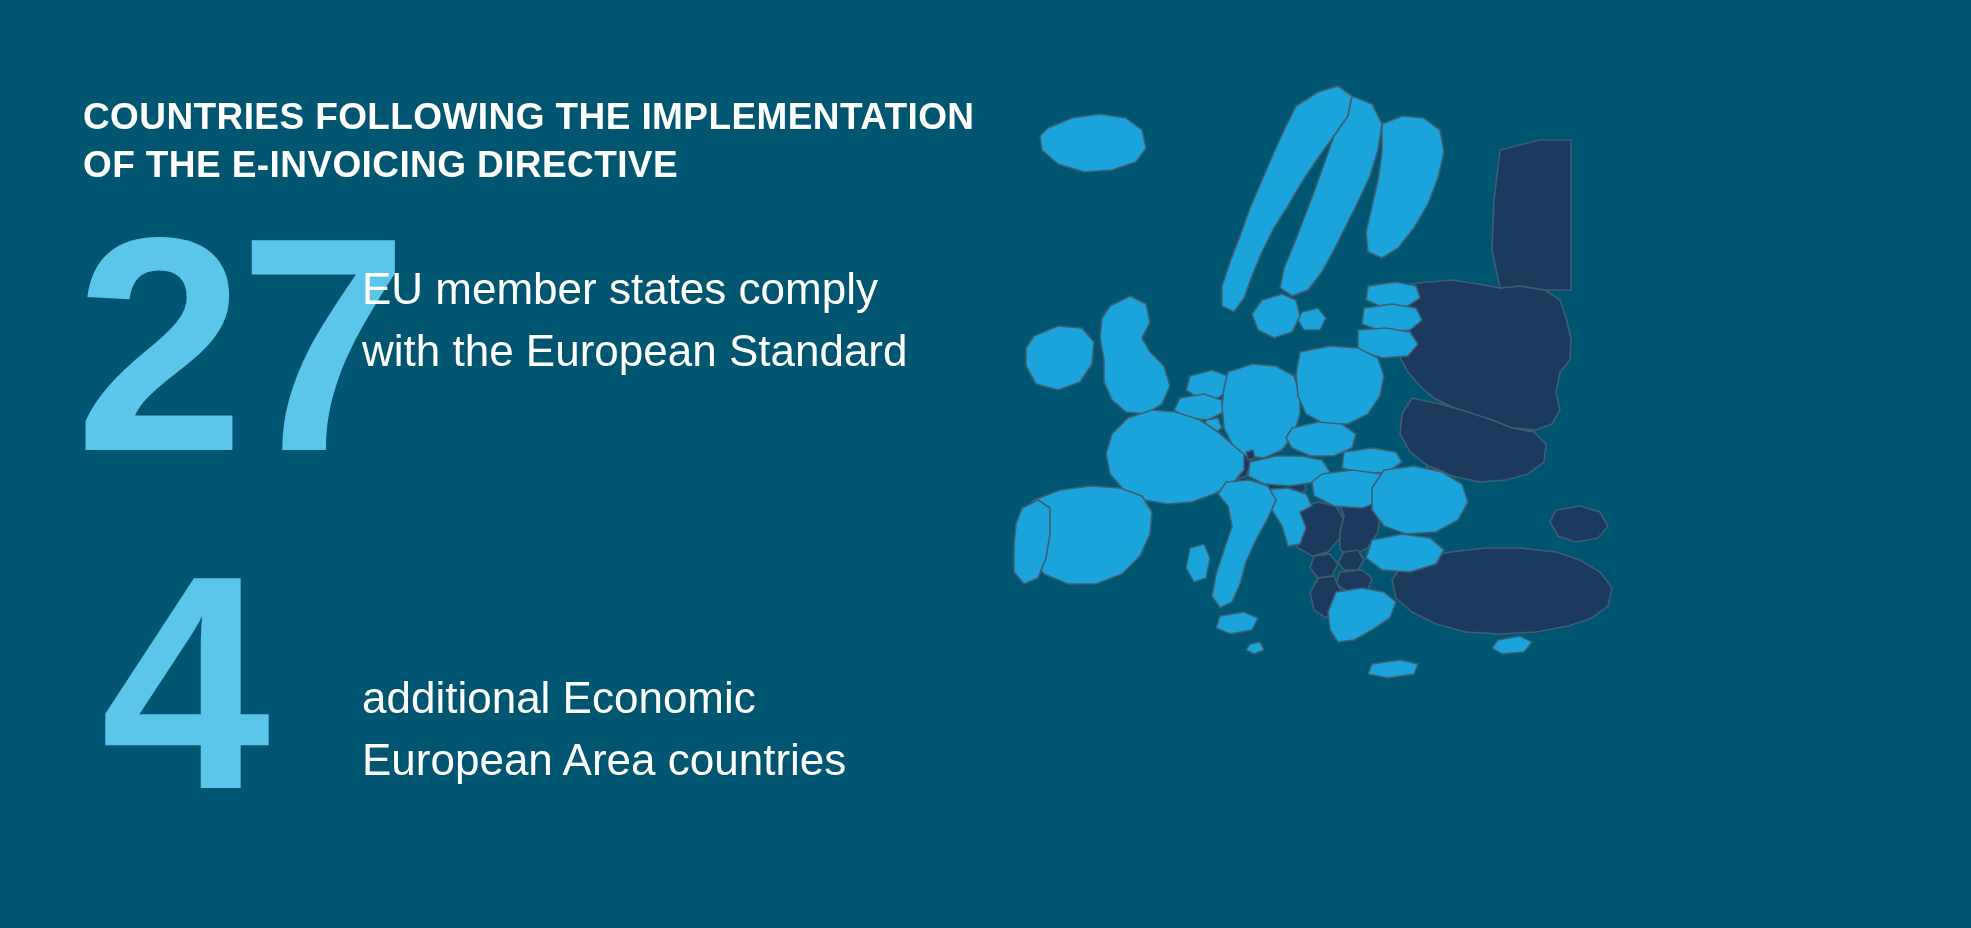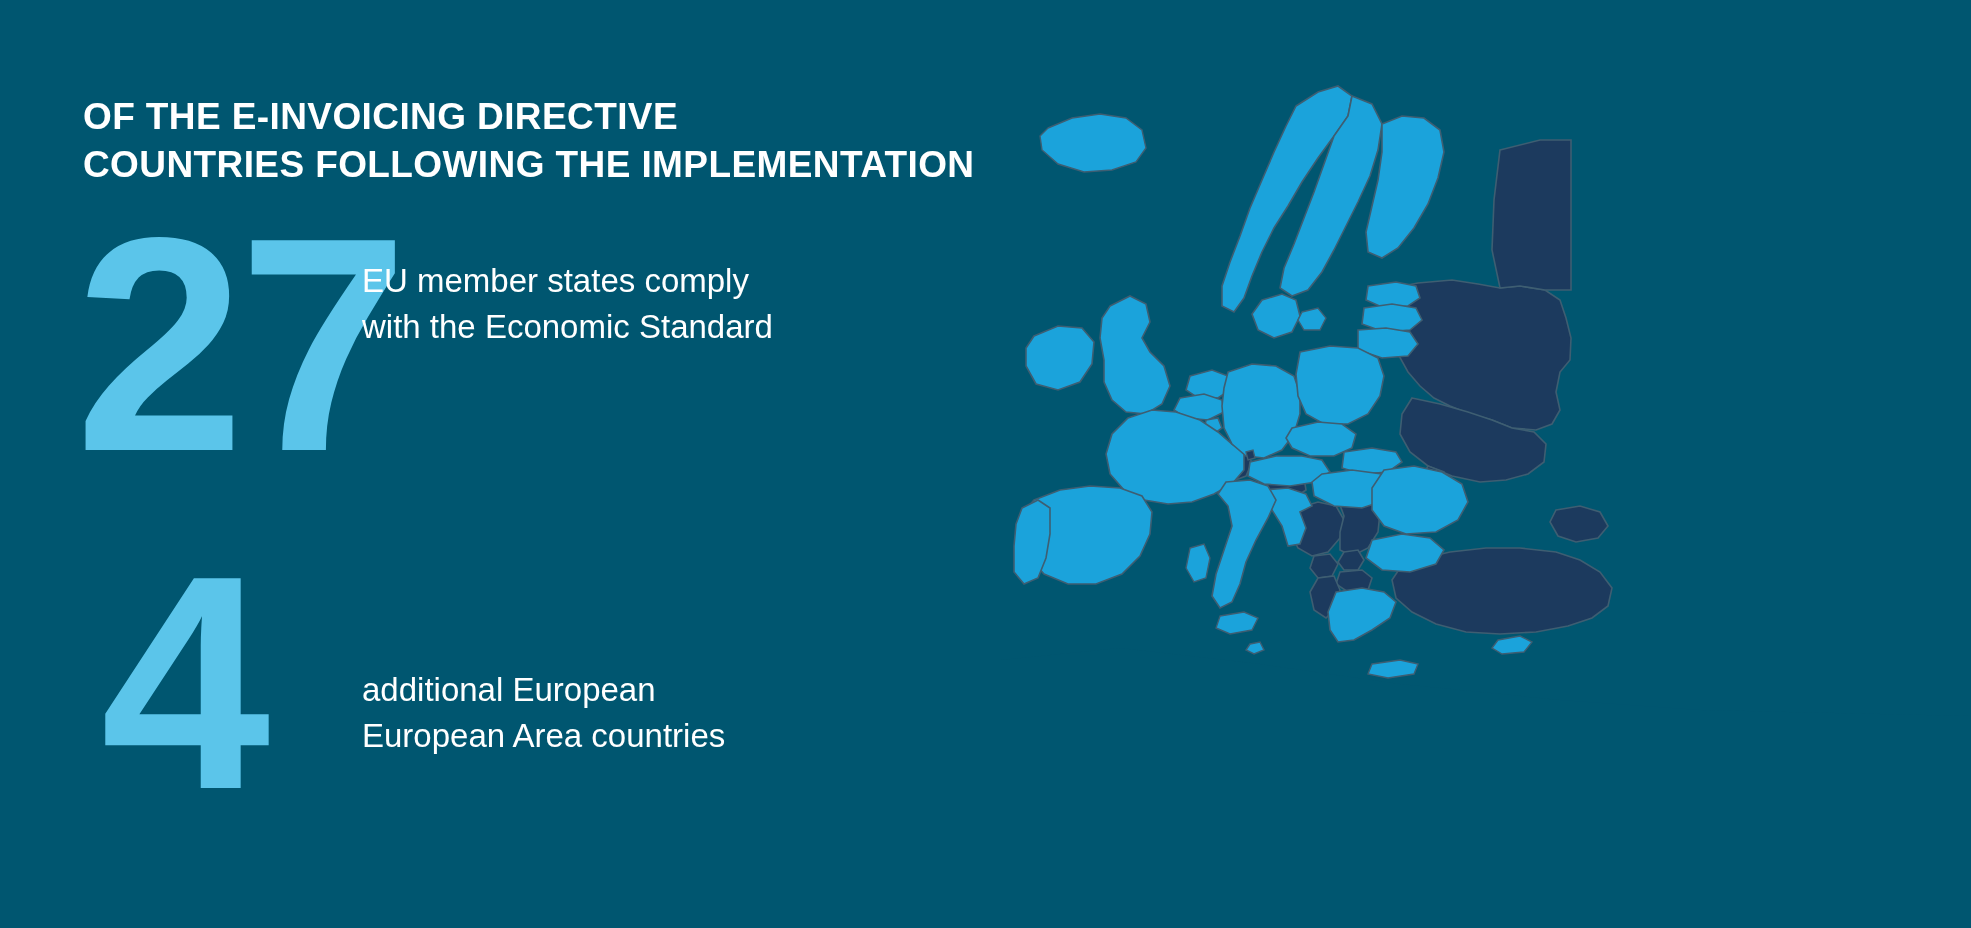--- a/index.html
+++ b/index.html
@@ -59,21 +59,21 @@
     line-height: 0.74;
     letter-spacing: -6px;
     font-family: "Liberation Sans", sans-serif;
     user-select: none;
   }
   #stat-27 .stat-number { width: 215px; text-align: left; }
   #stat-4  .stat-number { width: 215px; text-align: center; }
 
   .stat-text {
     color: #ffffff;
-    font-size: 33px;
+    font-size: 44px;
     line-height: 1.40;
     font-weight: 400;
     padding-left: 72px;
     font-family: "Liberation Sans", sans-serif;
   }
   #stat-27 .stat-text { padding-top: 26px; }
   #stat-4  .stat-text { padding-top: 97px; }
   .stat-text .tx-line { display: block; white-space: nowrap; }
 
   
@@ -87,36 +87,36 @@
   #map-svg { display: block; width: 100%; height: 100%; }
 </style>
 </head>
 <body>
 
 <div id="infographic">
 
   <div id="left-panel">
 
     <h1 id="headline">
+      <span class="hl-line">COUNTRIES FOLLOWING THE IMPLEMENTATION</span>
       <span class="hl-line">OF THE E-INVOICING DIRECTIVE</span>
-      <span class="hl-line">COUNTRIES FOLLOWING THE IMPLEMENTATION</span>
     </h1>
 
     <div class="stat-block" id="stat-27">
       <div class="stat-number">27</div>
       <div class="stat-text">
         <span class="tx-line">EU member states comply</span>
-        <span class="tx-line">with the Economic Standard</span>
+        <span class="tx-line">with the European Standard</span>
       </div>
     </div>
 
     <div class="stat-block" id="stat-4">
       <div class="stat-number">4</div>
       <div class="stat-text">
-        <span class="tx-line">additional European</span>
+        <span class="tx-line">additional Economic</span>
         <span class="tx-line">European Area countries</span>
       </div>
     </div>
 
   </div>
 
   <div id="map-panel">
     <svg id="map-svg" viewBox="0 0 971 928" preserveAspectRatio="xMidYMid meet">
       <defs>
         <style>

